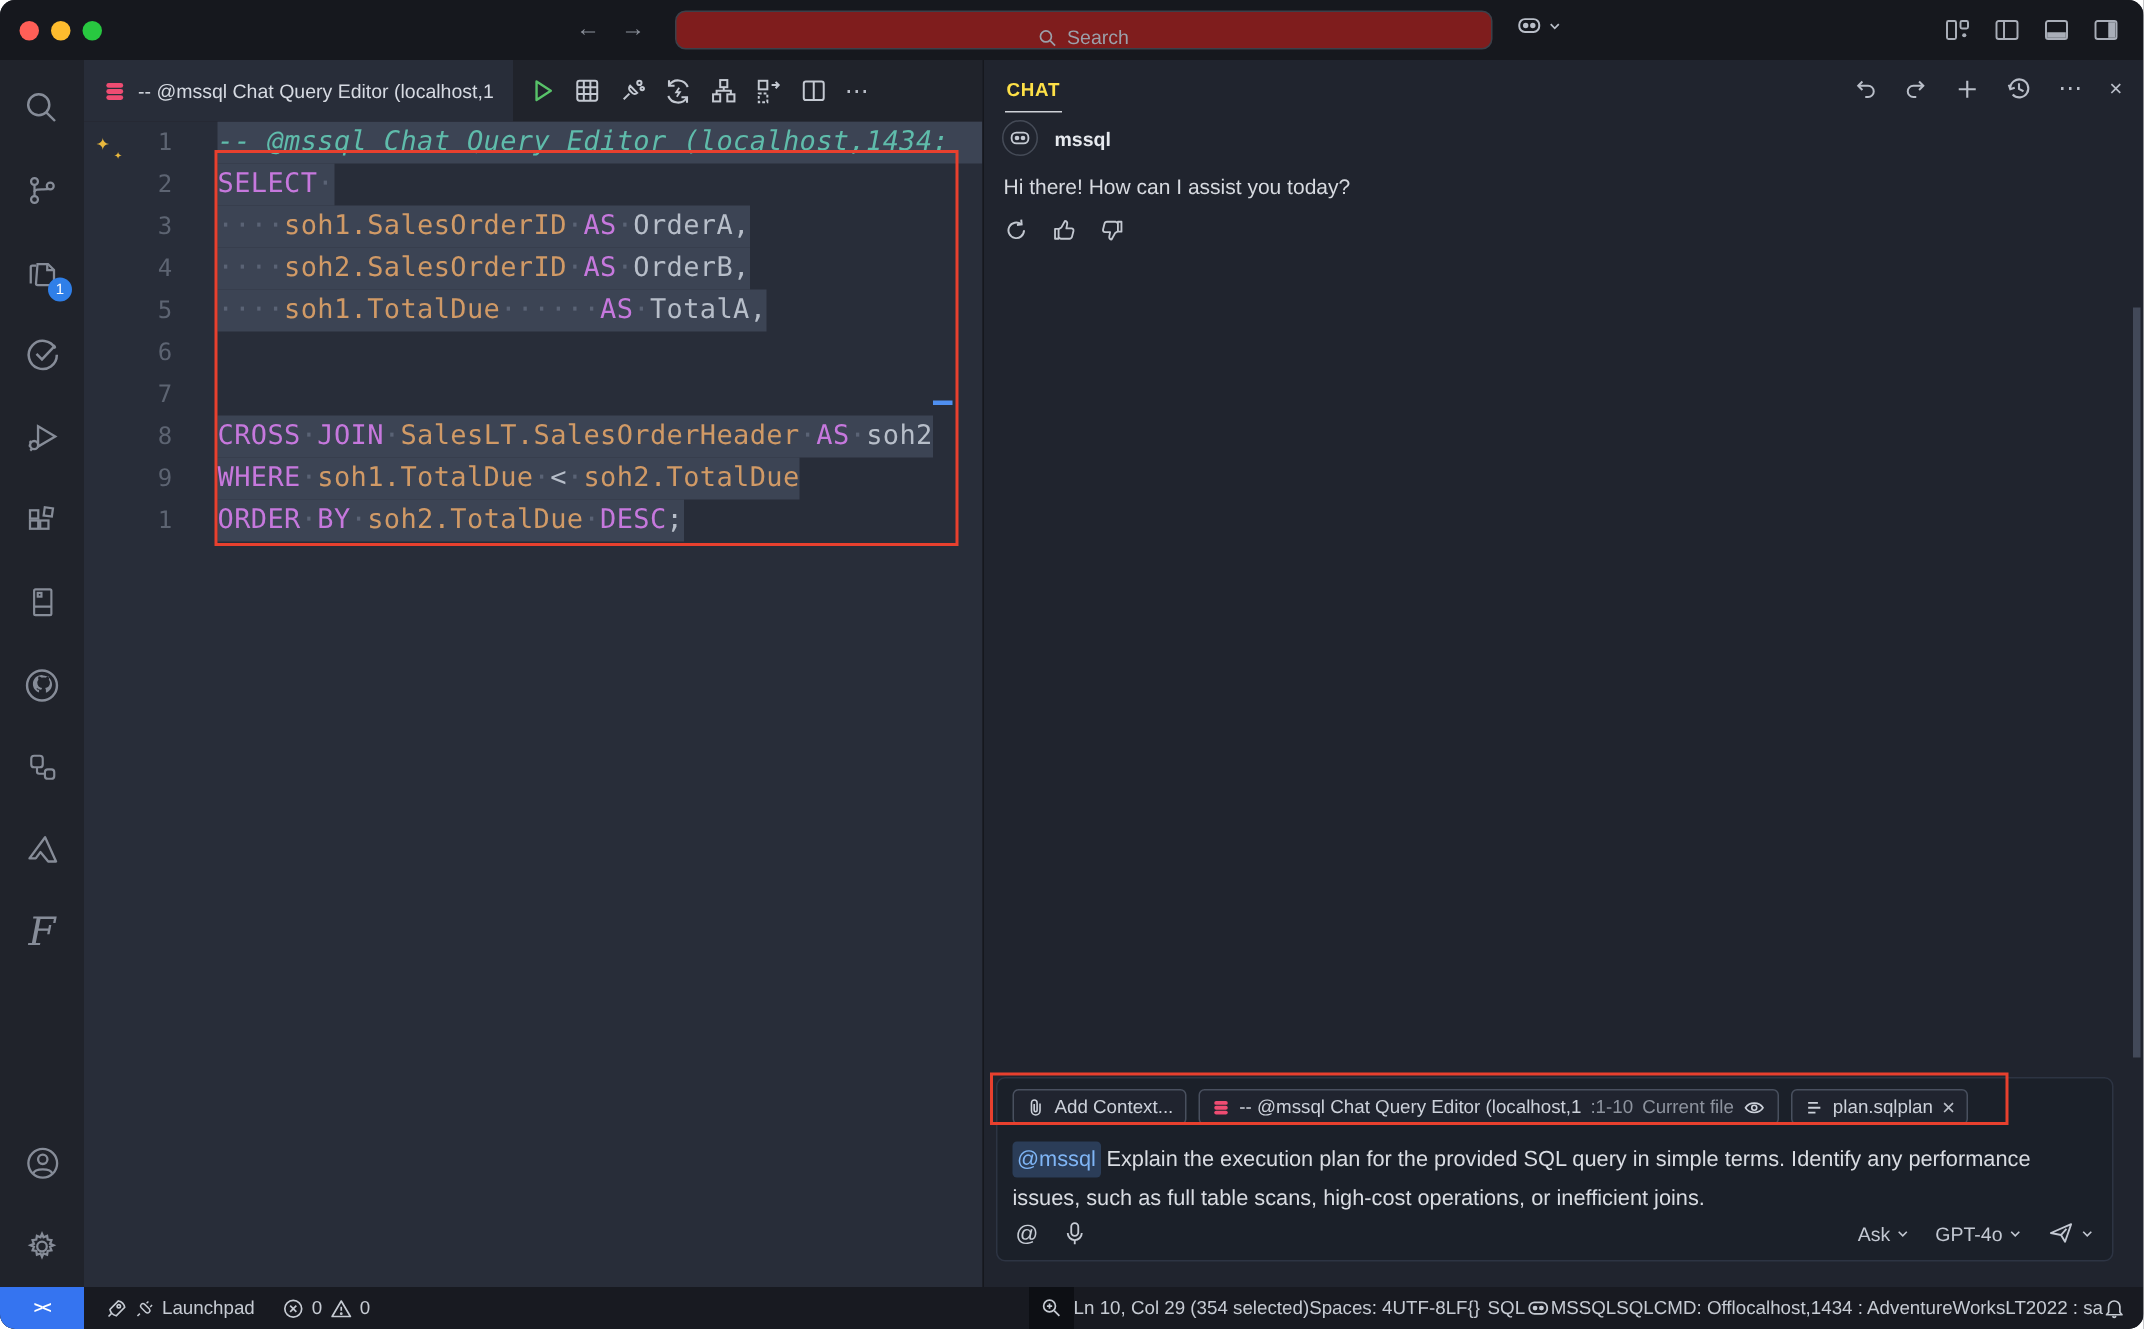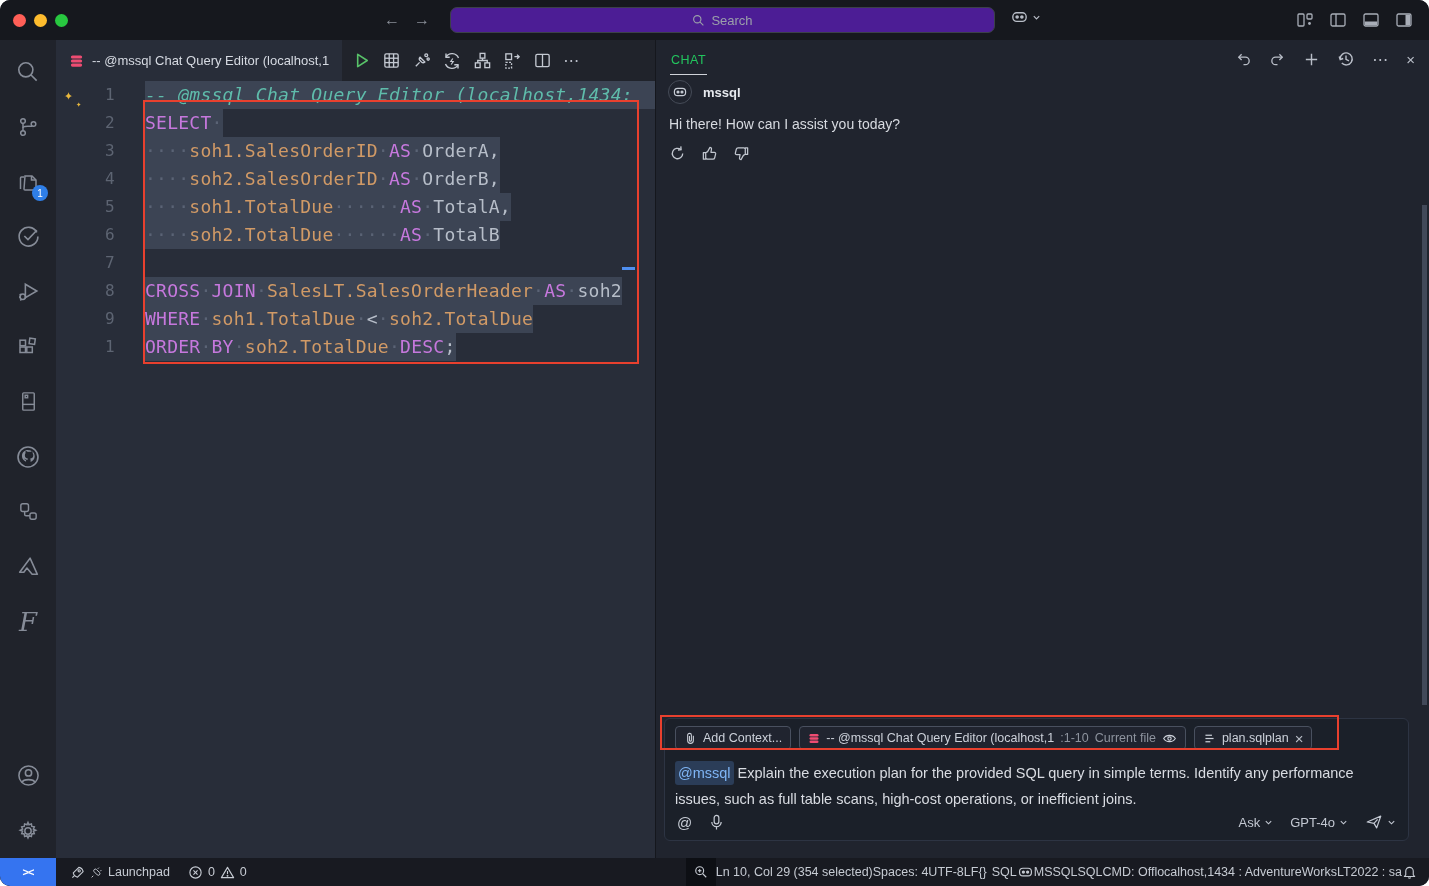--- a/index.html
+++ b/index.html
@@ -6,21 +6,21 @@
   html,body{background:#ffffff;}
   body{font-family:"Liberation Sans",sans-serif;width:1429px;}
   .window{position:relative;width:1429px;height:886px;background:#22252e;border-radius:10px;overflow:hidden;}
 
   
   .titlebar{height:40px;background:#16181e;position:relative;display:flex;align-items:center;}
   .traffic{display:flex;gap:8px;margin-left:13px;}
   .tl{width:13px;height:13px;border-radius:50%;}
   .tl-red{background:#ff5f57;} .tl-yellow{background:#febc2e;} .tl-green{background:#28c840;}
   .nav-arrows{position:absolute;left:384px;top:0;height:40px;display:flex;align-items:center;gap:14px;color:#8a8f99;font-size:16px;}
-  .searchbox{position:absolute;left:450px;top:7px;width:545px;height:26px;border:1px solid #3c4049;background:#4c1d95;border-radius:7px;display:flex;align-items:center;justify-content:center;gap:6px;color:#9ba0aa;font-size:13px;}
+  .searchbox{position:absolute;left:450px;top:7px;width:545px;height:26px;border:1px solid #3c4049;background:#7f1d1d;border-radius:7px;display:flex;align-items:flex-end;justify-content:center;gap:6px;color:#9ba0aa;font-size:13px;}
   .copilot-tb{position:absolute;left:1010px;top:8px;display:flex;align-items:center;gap:3px;color:#b9bec8;}
   .layout-icons{position:absolute;right:16px;top:0;height:40px;display:flex;align-items:center;gap:15px;color:#a9aeb8;}
 
   
   .main{display:flex;height:818px;}
 
   .activitybar{width:56px;background:#20232b;display:flex;flex-direction:column;align-items:center;padding-top:4px;flex:none;}
   .ab-slot{height:55px;width:56px;display:flex;align-items:center;justify-content:center;position:relative;color:#868c98;}
   .ab-badge{position:absolute;right:8px;bottom:8px;width:16px;height:16px;border-radius:50%;background:#2f7fe8;color:#fff;font-size:10px;display:flex;align-items:center;justify-content:center;}
   .ab-spacer{flex:1;}
@@ -44,21 +44,21 @@
   .tk-cm{color:#5fbcab;font-style:italic;} .tk-ws{color:#5a6375;}
   .sparkle{position:absolute;left:8px;top:0px;color:#e9b83d;font-size:15px;line-height:28px;}
   .sparkle small{position:absolute;font-size:9px;left:12px;top:9px;color:#e9b83d;}
   .anno{position:absolute;border:2px solid #e8402e;pointer-events:none;}
   #anno-code{left:87px;top:19px;width:496px;height:264px;}
   .cursor-dash{position:absolute;left:566px;top:186px;width:13px;height:3px;background:#4f8ff0;}
 
   
   .chat-panel{width:774px;flex:none;background:#20242e;position:relative;border-left:1px solid #15171d;display:flex;flex-direction:column;}
   .chat-header{height:38px;flex:none;display:flex;align-items:center;padding:0 14px;}
-  .chat-title{font-size:12.5px;color:#22c55e;letter-spacing:0.5px;border-bottom:1.5px solid #cfd2d8;padding:10px 1px 7px;}
+  .chat-title{font-size:12.5px;color:#fde047;letter-spacing:0.5px;border-bottom:1.5px solid #cfd2d8;padding:10px 1px 7px;font-weight:bold;}
   .chat-actions{margin-left:auto;display:flex;gap:17px;align-items:center;color:#b9bec8;}
   .x-glyph{font-size:15px;color:#b9bec8;}
   .chat-body{flex:1;padding:2px 12px;}
   .msg-head{display:flex;align-items:center;gap:11px;}
   .avatar{width:24px;height:24px;border-radius:50%;border:1px solid #454b57;display:flex;align-items:center;justify-content:center;color:#c6cbd4;}
   .msg-name{font-size:13px;font-weight:bold;color:#e6e9ee;}
   .msg-text{margin:12px 0 0 1px;font-size:14px;color:#d7dae0;}
   .msg-actions{display:flex;gap:15px;margin:13px 0 0 1px;color:#c2c7d0;align-items:center;}
   .chat-scrollbar{position:absolute;right:2px;top:165px;width:5px;height:500px;background:#424959;}
 
@@ -312,21 +312,20 @@
             <div class="code-line">
               <div class="gutter">
                 <span class="lnum">5</span>
               </div>
               <span class="ctext"><span class="tk-ws">····</span><span class="tk-id">soh1.TotalDue</span><span class="tk-ws">······</span><span class="tk-kw">AS</span><span class="tk-ws">·</span><span class="tk-pl">TotalA,</span></span>
             </div>
             <div class="code-line">
               <div class="gutter">
                 <span class="lnum">6</span>
               </div>
-              <span class="ctext"><span class="tk-ws">····</span><span class="tk-id">soh2.TotalDue</span><span class="tk-ws">······</span><span class="tk-kw">AS</span><span class="tk-ws">·</span><span class="tk-pl">TotalB</span></span>
             </div>
             <div class="code-line">
               <div class="gutter">
                 <span class="lnum">7</span>
               </div>
             </div>
             <div class="code-line">
               <div class="gutter">
                 <span class="lnum">8</span>
               </div>

